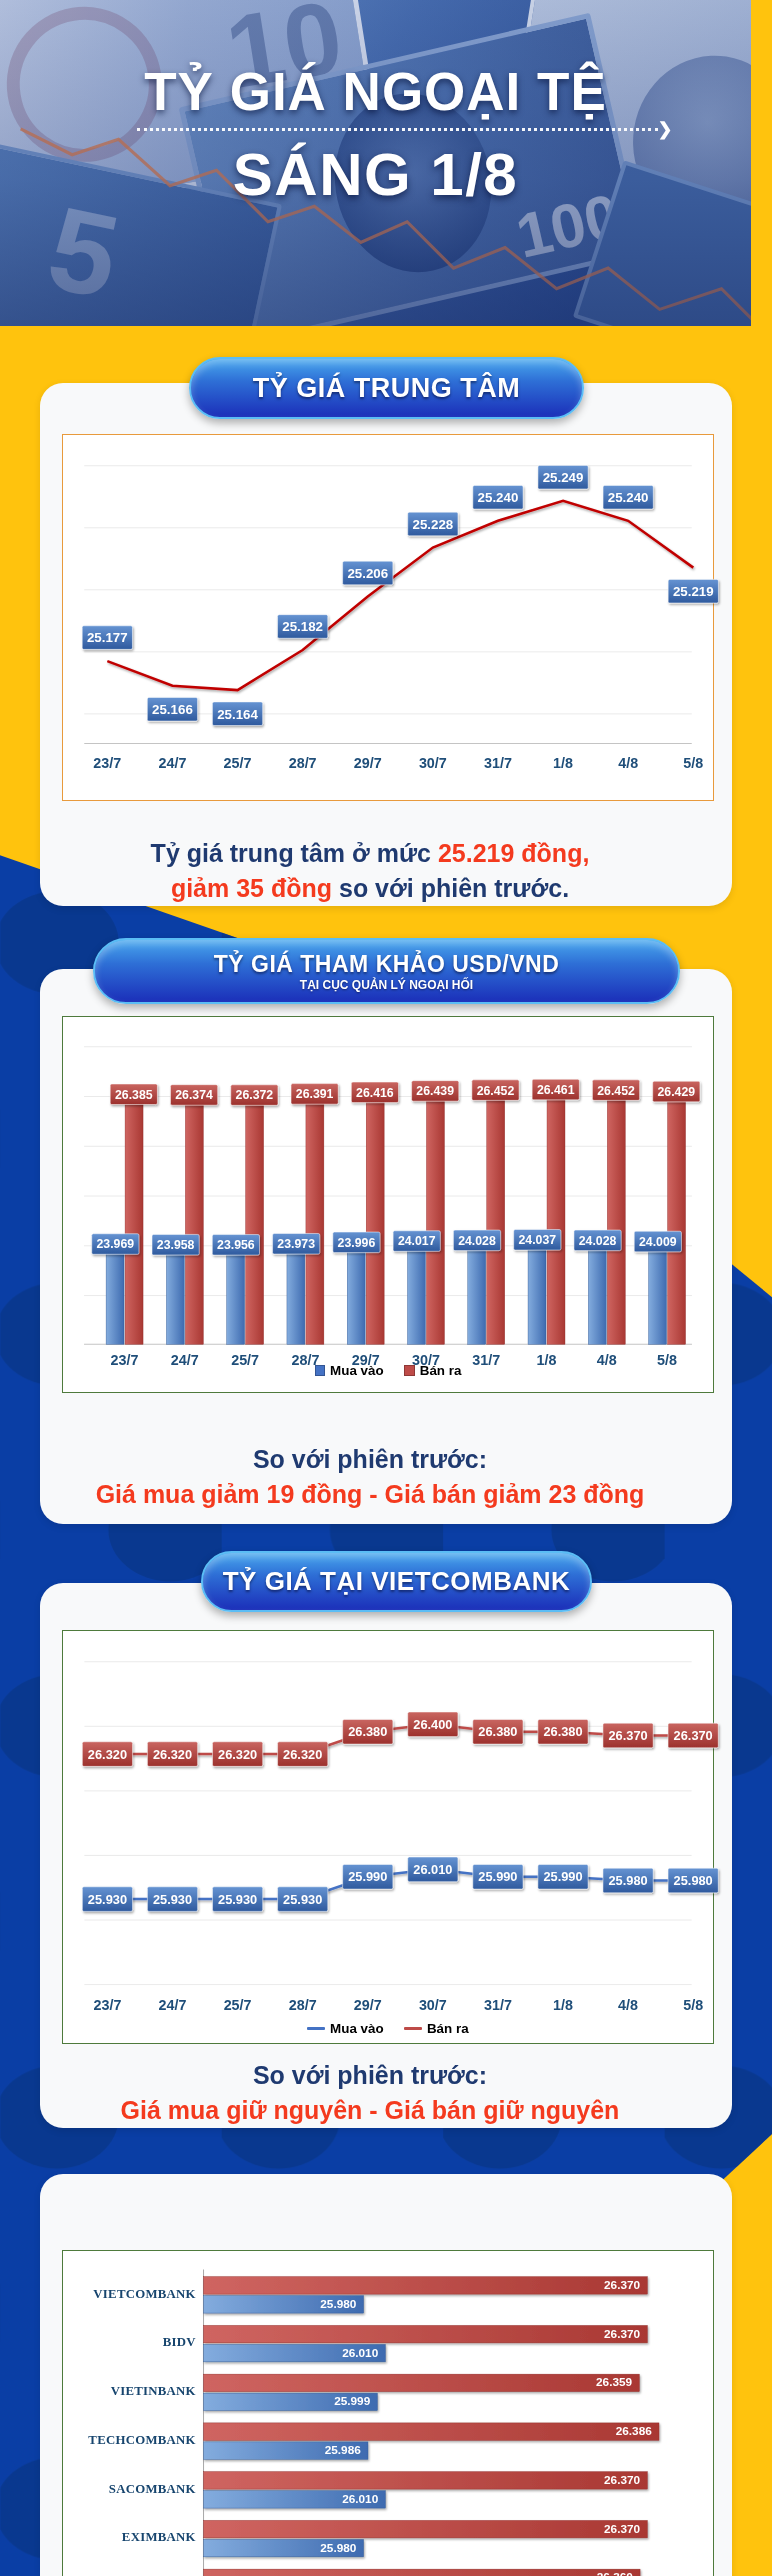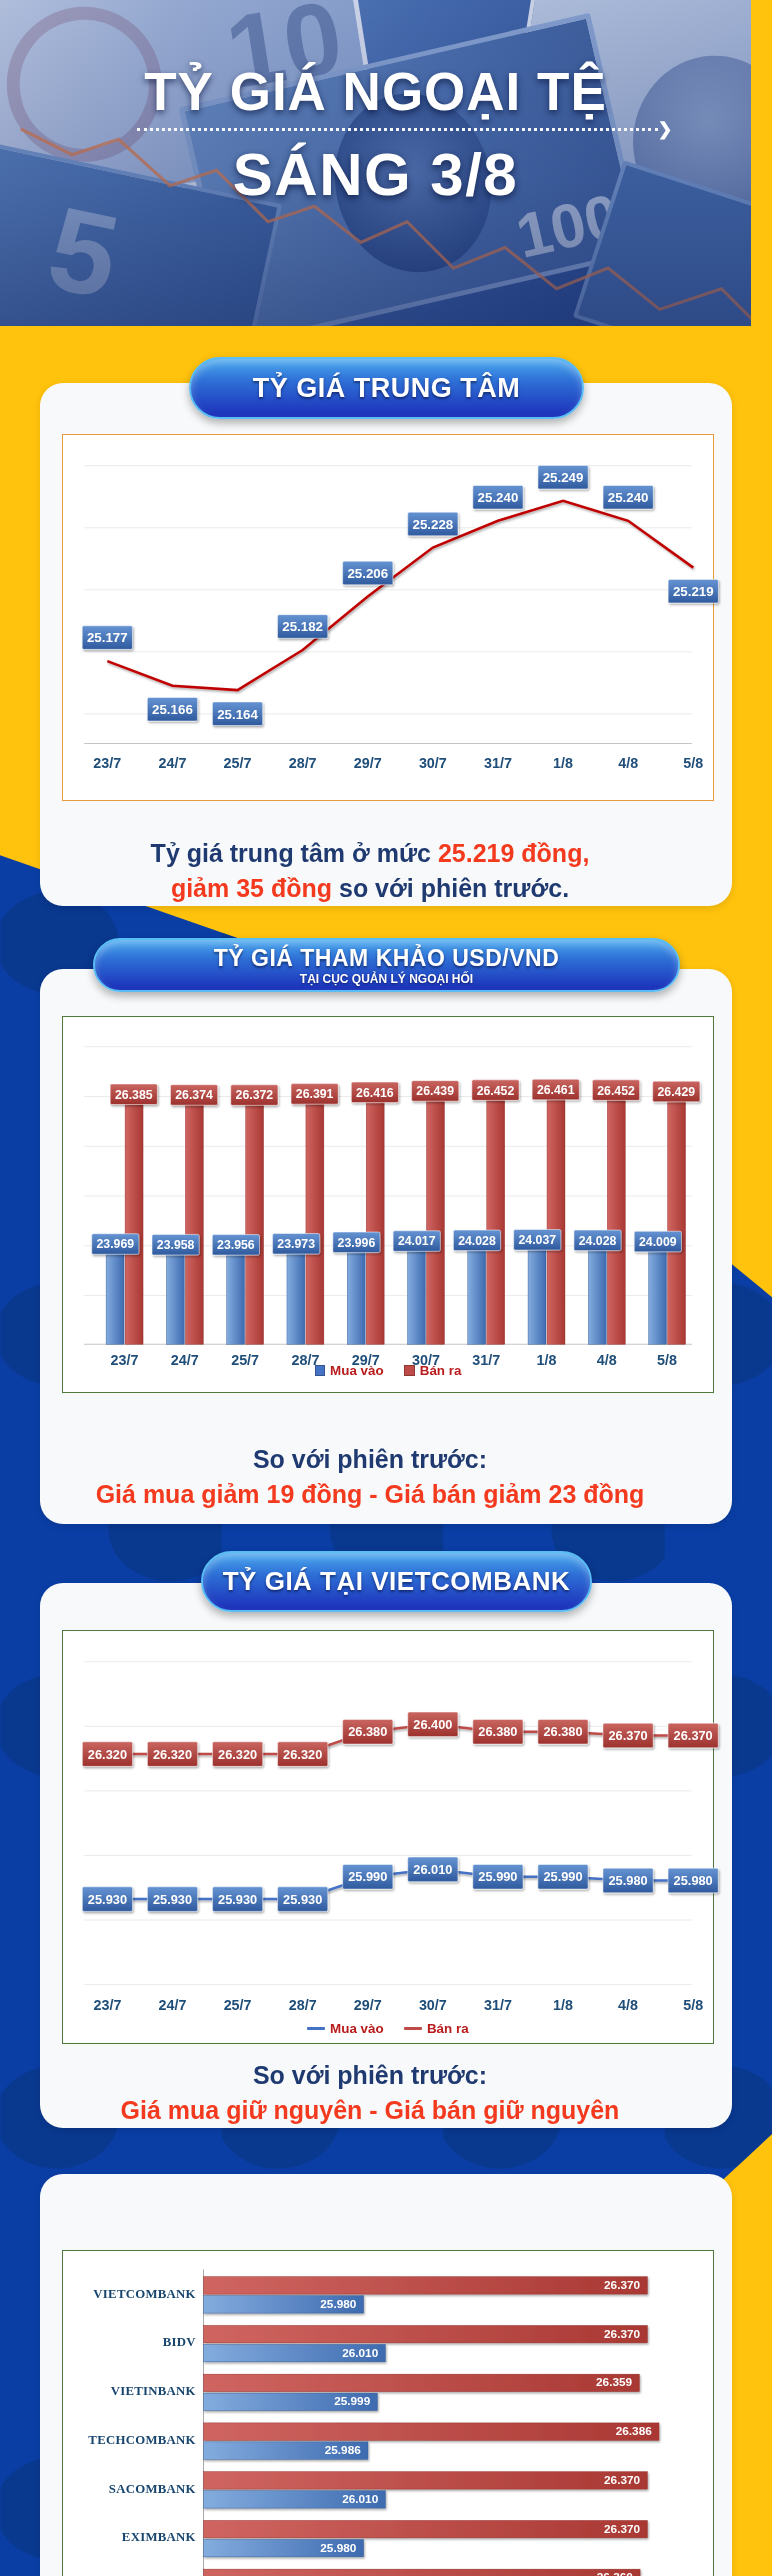--- a/index.html
+++ b/index.html
@@ -58,41 +58,41 @@
   #card4{top:2174px;height:601px;}
 
   .pill{display:flex;flex-direction:column;align-items:center;justify-content:center;
         border-radius:41px;border:2.6px solid #5BBDF5;
         background:linear-gradient(180deg,#49A8EE 0%,#2E6FD6 38%,#1B2FB9 100%);
         box-shadow:0 4.1px 8.2px rgba(0,0,0,.3),inset 0 4.1px 7.2px rgba(255,255,255,.28);
         color:#fff;text-align:center;}
   .pill .t1{font-weight:bold;text-shadow:0 1.5px 2.6px rgba(0,0,30,.5);letter-spacing:0.5px;}
   .pill .t2{font-weight:bold;text-shadow:0 1px 2.1px rgba(0,0,30,.5);}
   #pill1{left:189px;top:357px;width:395px;height:62px;} #pill1 .t1{font-size:27px;}
-  #pill2{left:93px;top:938px;width:587px;height:54px;} #pill2 .t1{font-size:23px;} #pill2 .t2{font-size:12px;}
+  #pill2{left:93px;top:938px;width:587px;height:66px;} #pill2 .t1{font-size:23px;} #pill2 .t2{font-size:12px;}
   #pill3{left:201px;top:1551px;width:391px;height:61px;} #pill3 .t1{font-size:26px;}
   #pill4{left:50px;top:2154px;width:641px;height:83px;} #pill4 .t1{font-size:27px;}
 
   
   .chartbox{background:#fff;}
   #chart0{left:62px;top:434px;width:652px;height:367px;border:1.5px solid #E89A3C;}
   #chart1{left:62px;top:1016px;width:652px;height:377px;border:1px solid #4E7A3C;}
   #chart2{left:62px;top:1630px;width:652px;height:414px;border:1px solid #4E7A3C;}
   #chart3{left:62px;top:2250px;width:652px;height:412px;border:1px solid #4E7A3C;}
   .chartbox svg{display:block;width:100%;height:100%;overflow:visible;}
 
   svg text{font-family:"Liberation Sans",sans-serif;}
   .grid{stroke:#E3E3E3;stroke-width:1.5;}
   .axis{stroke:#C4C4C4;stroke-width:2;}
   .xlab{font-size:28px;font-weight:bold;fill:#1F4E79;}
   .bank{font-size:25px;font-weight:bold;fill:#17456E;font-family:"Liberation Serif",serif;letter-spacing:.5px;}
 
   
   .legend{display:flex;justify-content:center;align-items:flex-start;gap:20.6px;
-          font-size:13.4px;font-weight:bold;color:#b91c1c;}
+          font-size:13.4px;font-weight:bold;color:#000000;}
   #legend1{left:62px;top:1363px;width:652px;}
   #legend2{left:62px;top:2021px;width:652px;}
   .legend .item{display:flex;align-items:center;gap:5.2px;}
   .sw-sq{width:10.3px;height:10.3px;display:inline-block;border:0.5px solid rgba(0,0,0,.25);}
   .sw-ln{width:17.5px;height:3.1px;display:inline-block;border-radius:1px;}
 
   
   .note{left:24px;width:692px;text-align:center;color:#1F3A70;
         font-size:25px;font-weight:600;line-height:35px;}
   .note .em{color:#F43A1E;font-weight:800;}
@@ -136,21 +136,21 @@
       </div>
     <div class="hp n5"></div>
     <svg class="abs" style="left:0;top:0" width="773" height="326" viewBox="0 0 1500 632">
       <polyline points="40,250 140,300 230,270 330,360 420,330 520,430 610,400 700,470 790,430 880,520 980,480 1080,560 1180,520 1280,600 1400,560 1480,640" fill="none" stroke="#E8824A" stroke-width="6" opacity="0.8"></polyline>
     </svg>
     <div class="shade"></div>
     <h1>TỶ GIÁ NGOẠI TỆ</h1>
     <div class="dotline">
         <span class="arrow">❯</span>
       </div>
-    <h2>SÁNG 3/8</h2>
+    <h2>SÁNG 1/8</h2>
   </header>
 
   <section class="abs card" id="card1"></section>
   <section class="abs card" id="card2"></section>
   <section class="abs card" id="card3"></section>
   <section class="abs card" id="card4"></section>
 
   <div class="abs pill" id="pill1">
     <span class="t1">TỶ GIÁ TRUNG TÂM</span>
   </div>

